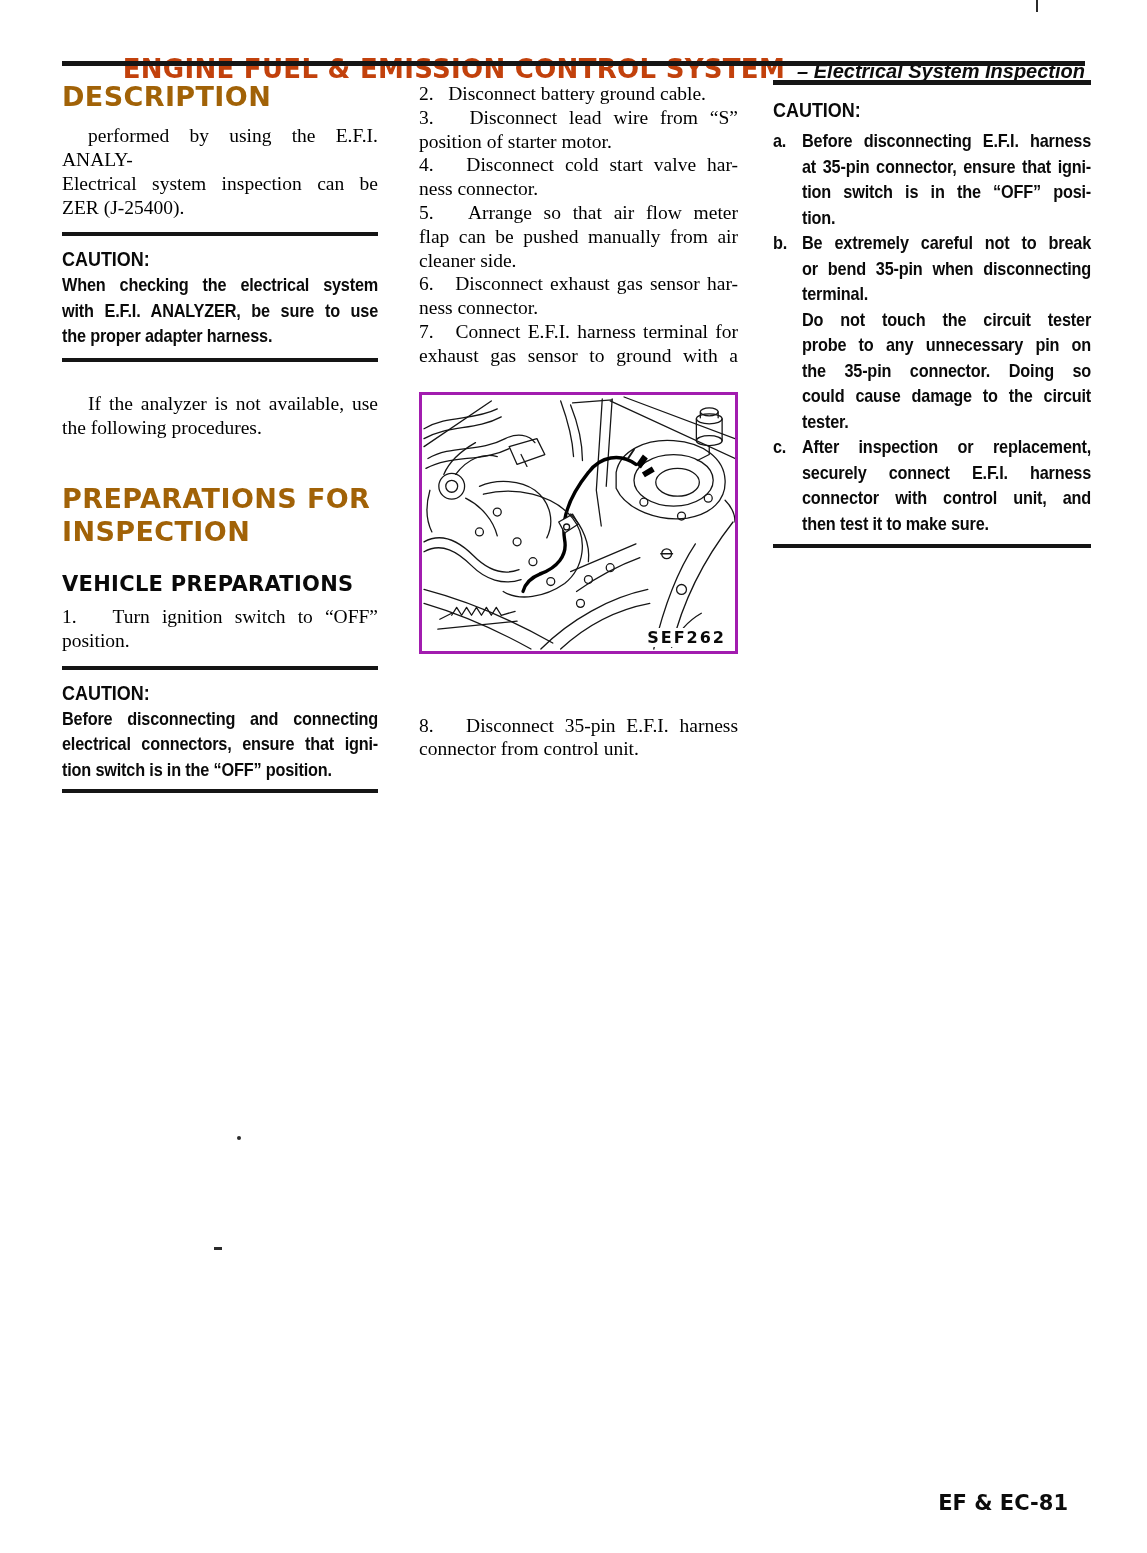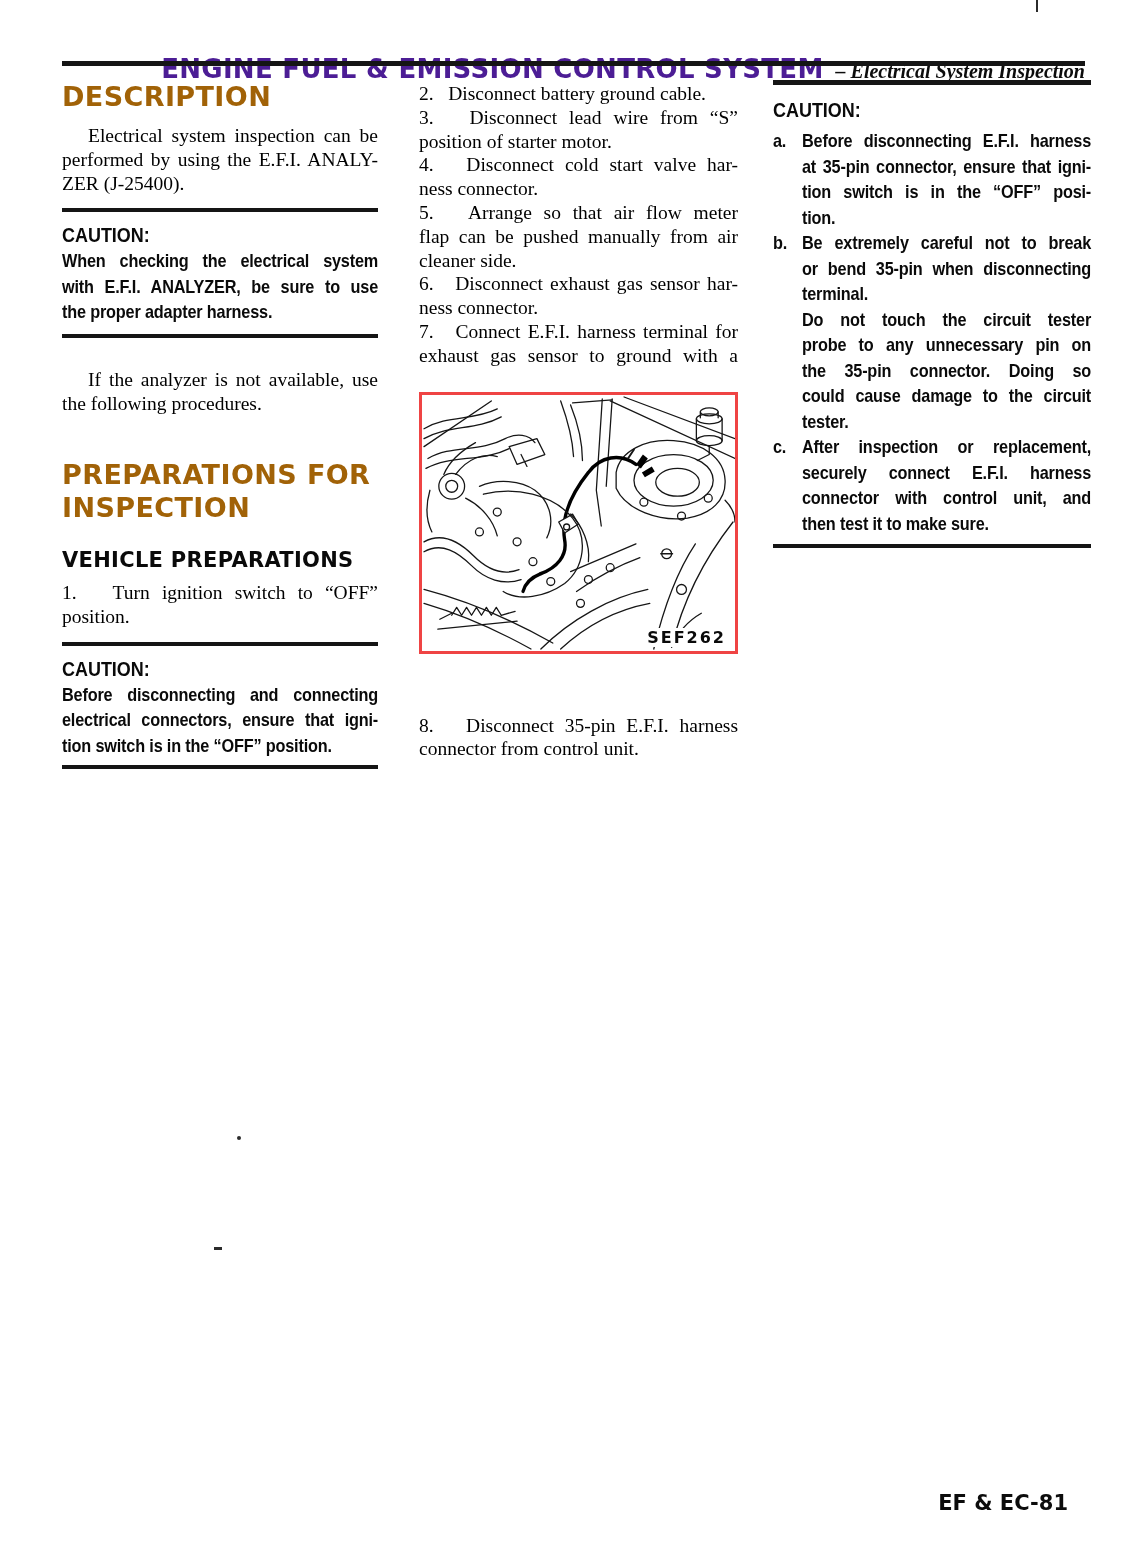--- a/index.html
+++ b/index.html
@@ -15,24 +15,24 @@
 
   
   .hdr {
     position: absolute;
     top: 24px; left: 62px; width: 1023px;
     display: flex; justify-content: flex-end; align-items: baseline; gap: 12px;
     white-space: nowrap;
   }
   .hdr-title {
     font-family: "DejaVu Sans", sans-serif;
-    font-weight: bold; font-size: 26px; letter-spacing: 0.3px; color: #4c1d95;
+    font-weight: bold; font-size: 26px; letter-spacing: 0.3px; color: #c2410c;
   }
   .hdr-sub {
-    font-family: Liberation Serif, serif;
+    font-family: Liberation Sans, sans-serif;
     font-weight: bold; font-style: italic; font-size: 20px; color: #0c0c0c; margin-top: 36px;
   }
   .hdr-rule {
     position: absolute;
     top: 61px; left: 62px; width: 1023px; height: 5px;
     background: #151515;
   }
 
   
   .col { position: absolute; }
@@ -98,21 +98,21 @@
   .r-rule-bot{ margin-top: 8px; }
 
   
   .c-item { display: grid; grid-template-columns: 29px 1fr; }
   .c-item .marker { overflow: visible; }
 
   
   .figure {
     position: relative;
     width: 319px; height: 262px;
-    border: 3px solid #ef4444;
+    border: 3px solid #a21caf;
     background: #fff;
   }
   .figure svg { display: block; width: 100%; height: 100%; }
   .fig-label {
     position: absolute; right: 6px; bottom: 4px;
     background: #fff; padding: 0 3px;
     font-family: "DejaVu Sans", sans-serif;
     font-weight: bold; font-size: 16px; letter-spacing: 2px; color: #0a0a0a;
   }
 
@@ -137,22 +137,22 @@
 
   <div class="hdr">
     <span class="hdr-title">ENGINE FUEL &amp; EMISSION CONTROL SYSTEM</span>
     <span class="hdr-sub">– Electrical System Inspection</span>
   </div>
   <div class="hdr-rule"></div>
 
   <div class="col l-col">
     <div class="h1">DESCRIPTION</div>
     <div class="serif l-para1 indent-first">
+        <div class="jl">performed by using the E.F.I. ANALY-</div>
         <div class="jl">Electrical system inspection can be</div>
-        <div class="jl">performed by using the E.F.I. ANALY-</div>
         <div>ZER (J-25400).</div>
       </div>
 
     <div class="rule l-rule1"></div>
     <div>
       <div class="c-head l-chead1">CAUTION:</div>
       <div class="cond">
           <div class="jl">When checking the electrical system</div>
           <div class="jl">with E.F.I. ANALYZER, be sure to use</div>
           <div>the proper adapter harness.</div>

